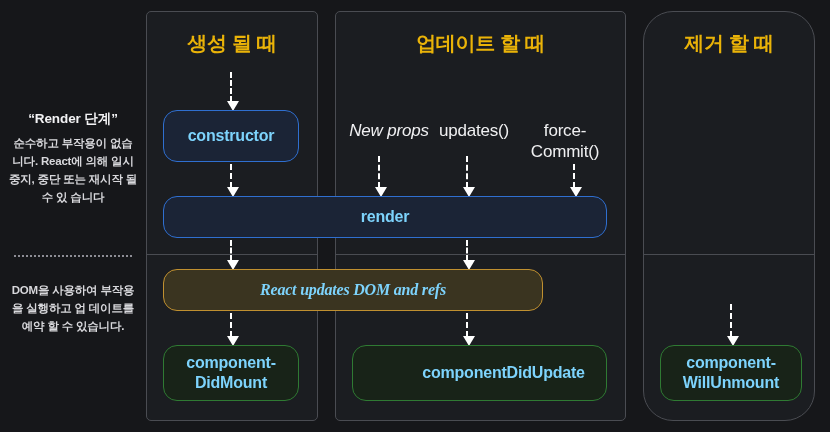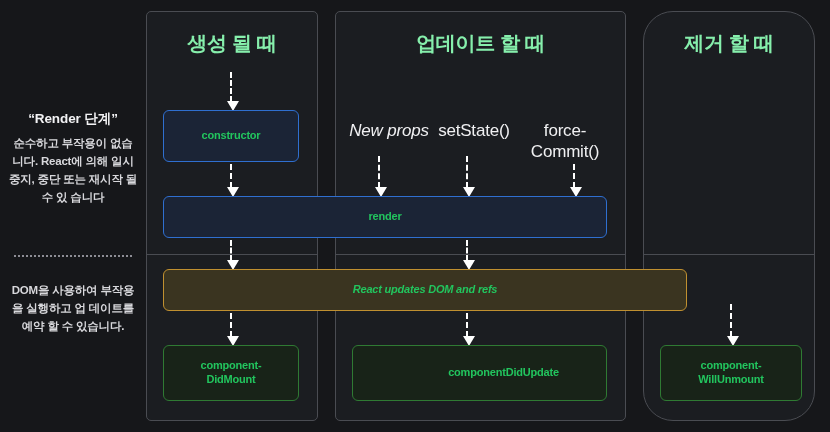--- a/index.html
+++ b/index.html
@@ -83,60 +83,60 @@
   #col-unmount { left: 643px;  width: 172px; border-radius: 30px; }
 
   .column-title {
     position: absolute;
     top: 18px;
     left: 0;
     width: 100%;
     text-align: center;
     font-size: 20px;
     font-weight: bold;
-    color: #86efac;
+    color: #eab308;
     letter-spacing: -0.3px;
   }
 
   
   .phase-divider {
     position: absolute;
     top: 242px;
     left: 0;
     width: 100%;
     height: 1px;
     background: #4a4c52;
   }
 
   
   .node {
     position: absolute;
-    border-radius: 6px;
+    border-radius: 14px;
     border: 1px solid;
     display: flex;
     align-items: center;
     justify-content: center;
     text-align: center;
-    font-size: 11px;
+    font-size: 16px;
     font-weight: bold;
     line-height: 1.25;
-    color: #22c55e;
+    color: #7dd3fc;
     letter-spacing: -0.2px;
     white-space: pre-line;
   }
 
   .node.blue  { background: #1b2436; border-color: #2f6fd0; }
   .node.amber { background: #3a3420; border-color: #c09030; }
   .node.green { background: #182318; border-color: #2f7a33; }
 
   .node.italic { font-style: italic; font-weight: bold; }
 
   #node-constructor      { left: 163px; top: 110px; width: 136px; height: 52px; }
   #node-render           { left: 163px; top: 196px; width: 444px; height: 42px; }
-  #node-react-updates    { left: 163px; top: 269px; width: 524px; height: 42px; }
+  #node-react-updates    { left: 163px; top: 269px; width: 380px; height: 42px; font-family: Liberation Serif, serif; }
   #node-did-mount        { left: 163px; top: 345px; width: 136px; height: 56px; }
   #node-did-update       { left: 352px; top: 345px; width: 255px; height: 56px; padding-left: 48px; }
   #node-will-unmount     { left: 660px; top: 345px; width: 142px; height: 56px; }
 
   
   .trigger {
     position: absolute;
     text-align: center;
     font-size: 17px;
     color: #f0f0f2;
@@ -212,21 +212,21 @@
     <div class="phase-divider"></div>
   </div>
 
   <div class="column" id="col-unmount">
     <div class="column-title">제거 할 때</div>
     <div class="phase-divider"></div>
   </div>
 
   <div class="trigger italic" id="trigger-new-props">New props</div>
 
-  <div class="trigger" id="trigger-set-state">setState()</div>
+  <div class="trigger" id="trigger-set-state">updates()</div>
 
   <div class="trigger" id="trigger-force">force-
 Commit()</div>
 
   <div class="arrow" id="arrow-to-constructor"></div>
   <div class="arrow" id="arrow-to-render-1"></div>
   <div class="arrow" id="arrow-np-to-render"></div>
   <div class="arrow" id="arrow-ss-to-render"></div>
   <div class="arrow" id="arrow-fu-to-render"></div>
   <div class="arrow" id="arrow-render-left"></div>

